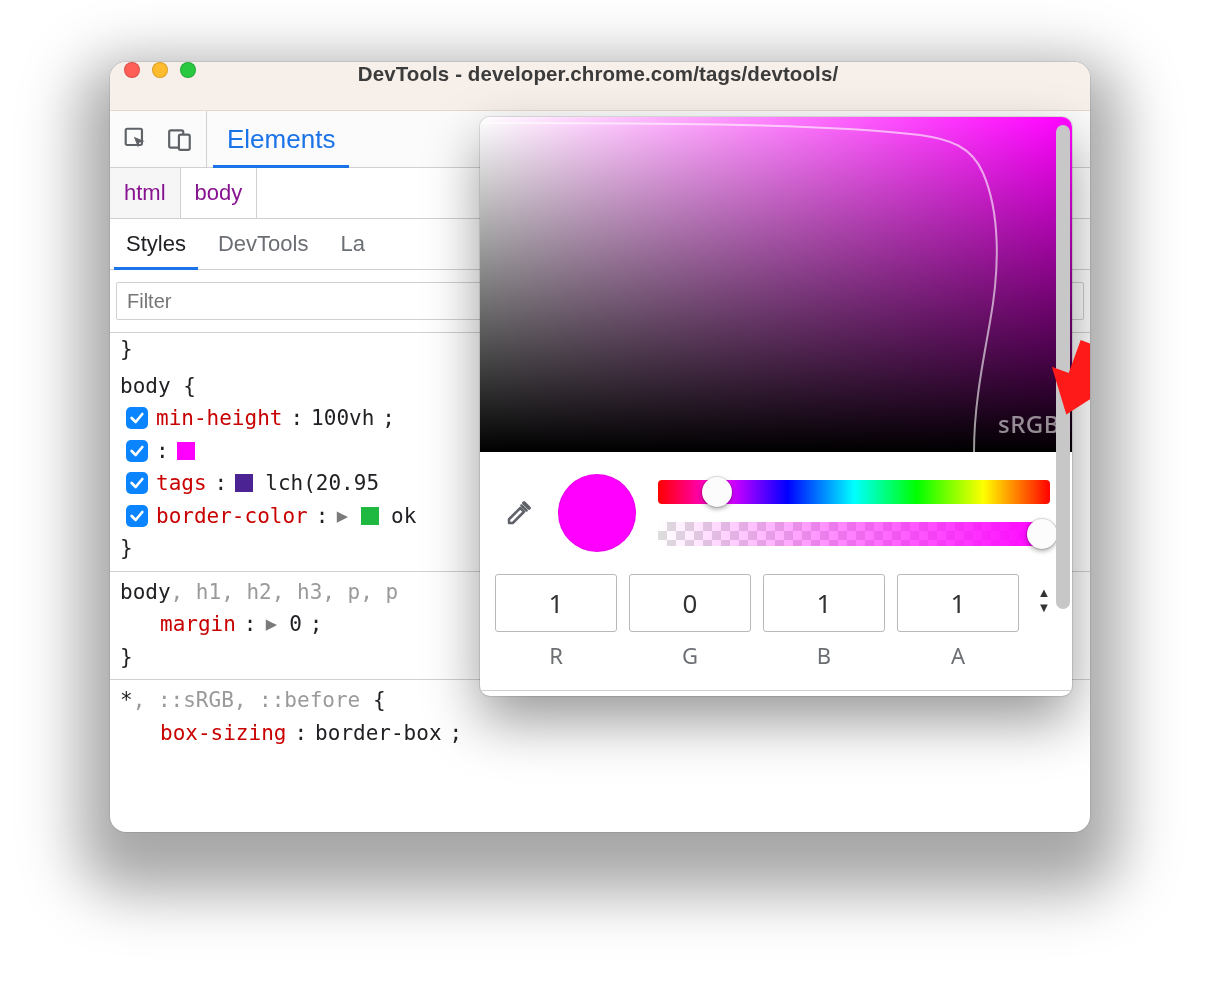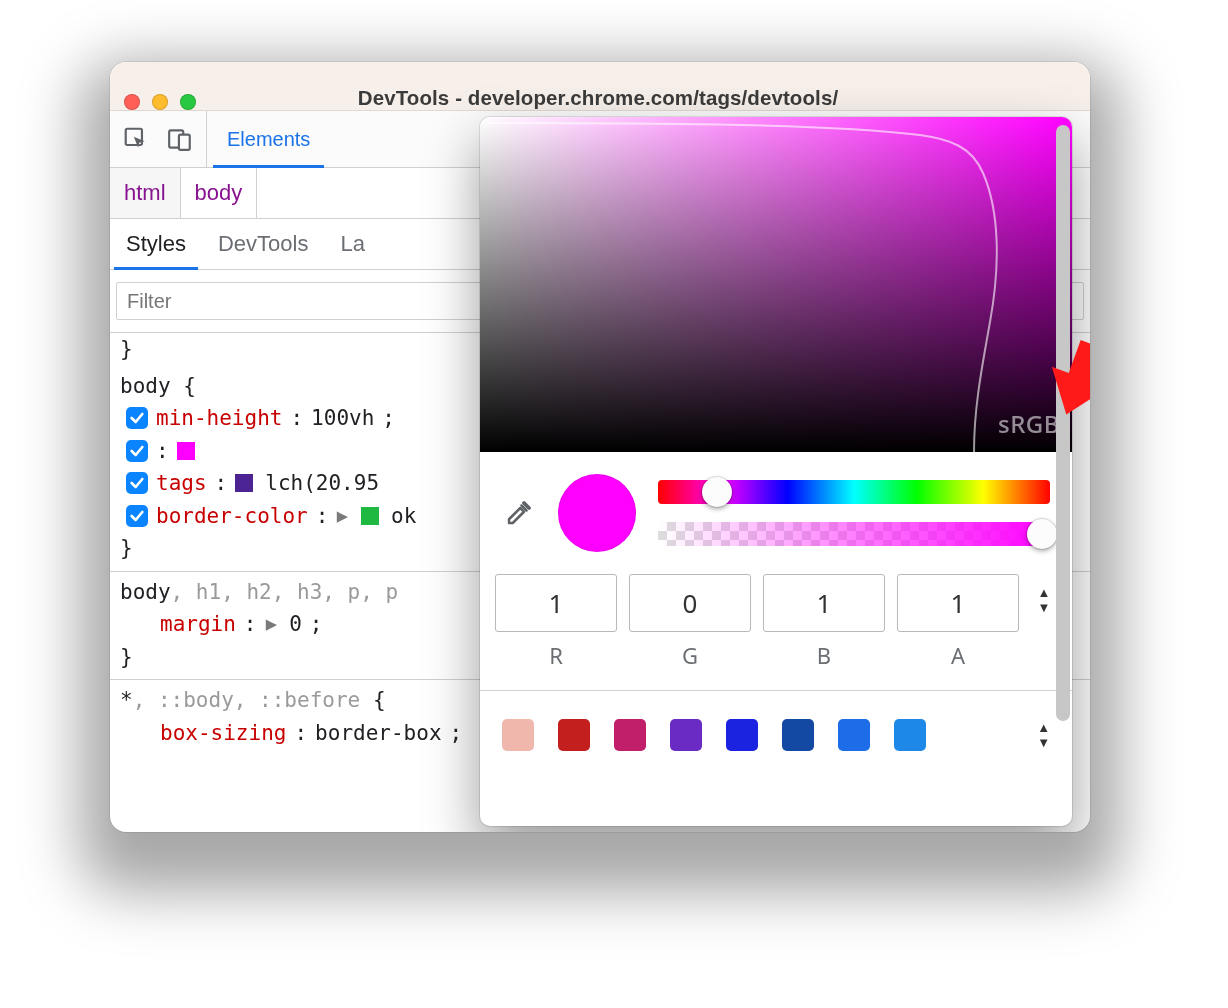--- a/index.html
+++ b/index.html
@@ -32,21 +32,21 @@
     border-radius:16px;
     background:#fff;
     box-shadow:0 30px 60px 30px rgba(0,0,0,.35),0 0 0 1px rgba(0,0,0,.08);
     overflow:hidden;
   }
   
   .titlebar{
     background:var(--titlebar);
     height:48px;
     display:flex;
-    align-items:flex-end;
+    align-items:flex-start;
     gap:10px;
     padding:0 14px;
     border-bottom:1px solid #e2d8cf;
   }
   .traffic{display:flex;gap:12px;align-items:center;}
   .dot{width:16px;height:16px;border-radius:50%;}
   .dot.red{background:#ff5f57;box-shadow:inset 0 0 0 1px rgba(0,0,0,.15);}
   .dot.yellow{background:#febc2e;box-shadow:inset 0 0 0 1px rgba(0,0,0,.15);}
   .dot.green{background:#28c840;box-shadow:inset 0 0 0 1px rgba(0,0,0,.15);}
   .title{
@@ -67,21 +67,21 @@
     font-size:22px;
   }
   .toolgroup{display:flex;align-items:center;padding:0 12px;gap:16px;}
   .divider{width:1px;background:var(--border);}
   .tool-icon{width:28px;height:28px;color:#5f6368;display:flex;align-items:center;justify-content:center;}
   .tool-icon svg{display:block}
   .tabbar{display:flex;align-items:stretch;}
   .toptab{
     display:flex;align-items:center;justify-content:center;
     padding:5px 20px;color:var(--text);
-    font-size:20px;
+    font-size:26px;
     position:relative;
   }
   .toptab.active{color:#1a73e8;}
   .toptab.active::after{
     content:"";position:absolute;left:6px;right:6px;bottom:-1px;height:3px;background:var(--accent);
   }
   
   .crumbbar{
     height:50px;
     display:flex;align-items:stretch;
@@ -135,21 +135,21 @@
   .colon{color:var(--text);}
   .val{color:var(--text);}
   .swatch{display:inline-block;width:18px;height:18px;vertical-align:-2px;margin-right:4px;}
   .tri{color:#7a7a7a;display:inline-block;margin-right:4px;transform:scale(.9);}
 
   
   .picker{
     position:absolute;
     left:370px;top:55px;
     width:592px;
-    height:709px;
+    height:579px;
     background:#fff;
     box-shadow:0 25px 55px rgba(0,0,0,.4),0 0 0 1px rgba(0,0,0,.1);
     border-radius:10px;
     overflow:hidden;
     display:flex;flex-direction:column;
   }
   .spectrum{
     position:relative;height:335px;flex:0 0 335px;
     background:
       linear-gradient(to top,#000,transparent),
@@ -344,21 +344,21 @@
           <span class="colon">:</span>
         <span class="tri">▶</span>
         <span class="val">0</span>
           <span>;</span>
       </div>
       <div class="sel">}</div>
     </div>
 
     <div class="rule" style="border-bottom:none">
       <div class="sel">
-        <span>*</span><span class="dim">, ::body, ::before</span><span> {</span>
+        <span>*</span><span class="dim">, ::sRGB, ::before</span><span> {</span>
       </div>
       <div class="decl" style="padding-left:40px">
         <span class="prop">box-sizing</span>
           <span class="colon">: </span>
           <span class="val">border-box</span>
           <span>;</span>
       </div>
     </div>
   </div>
 

